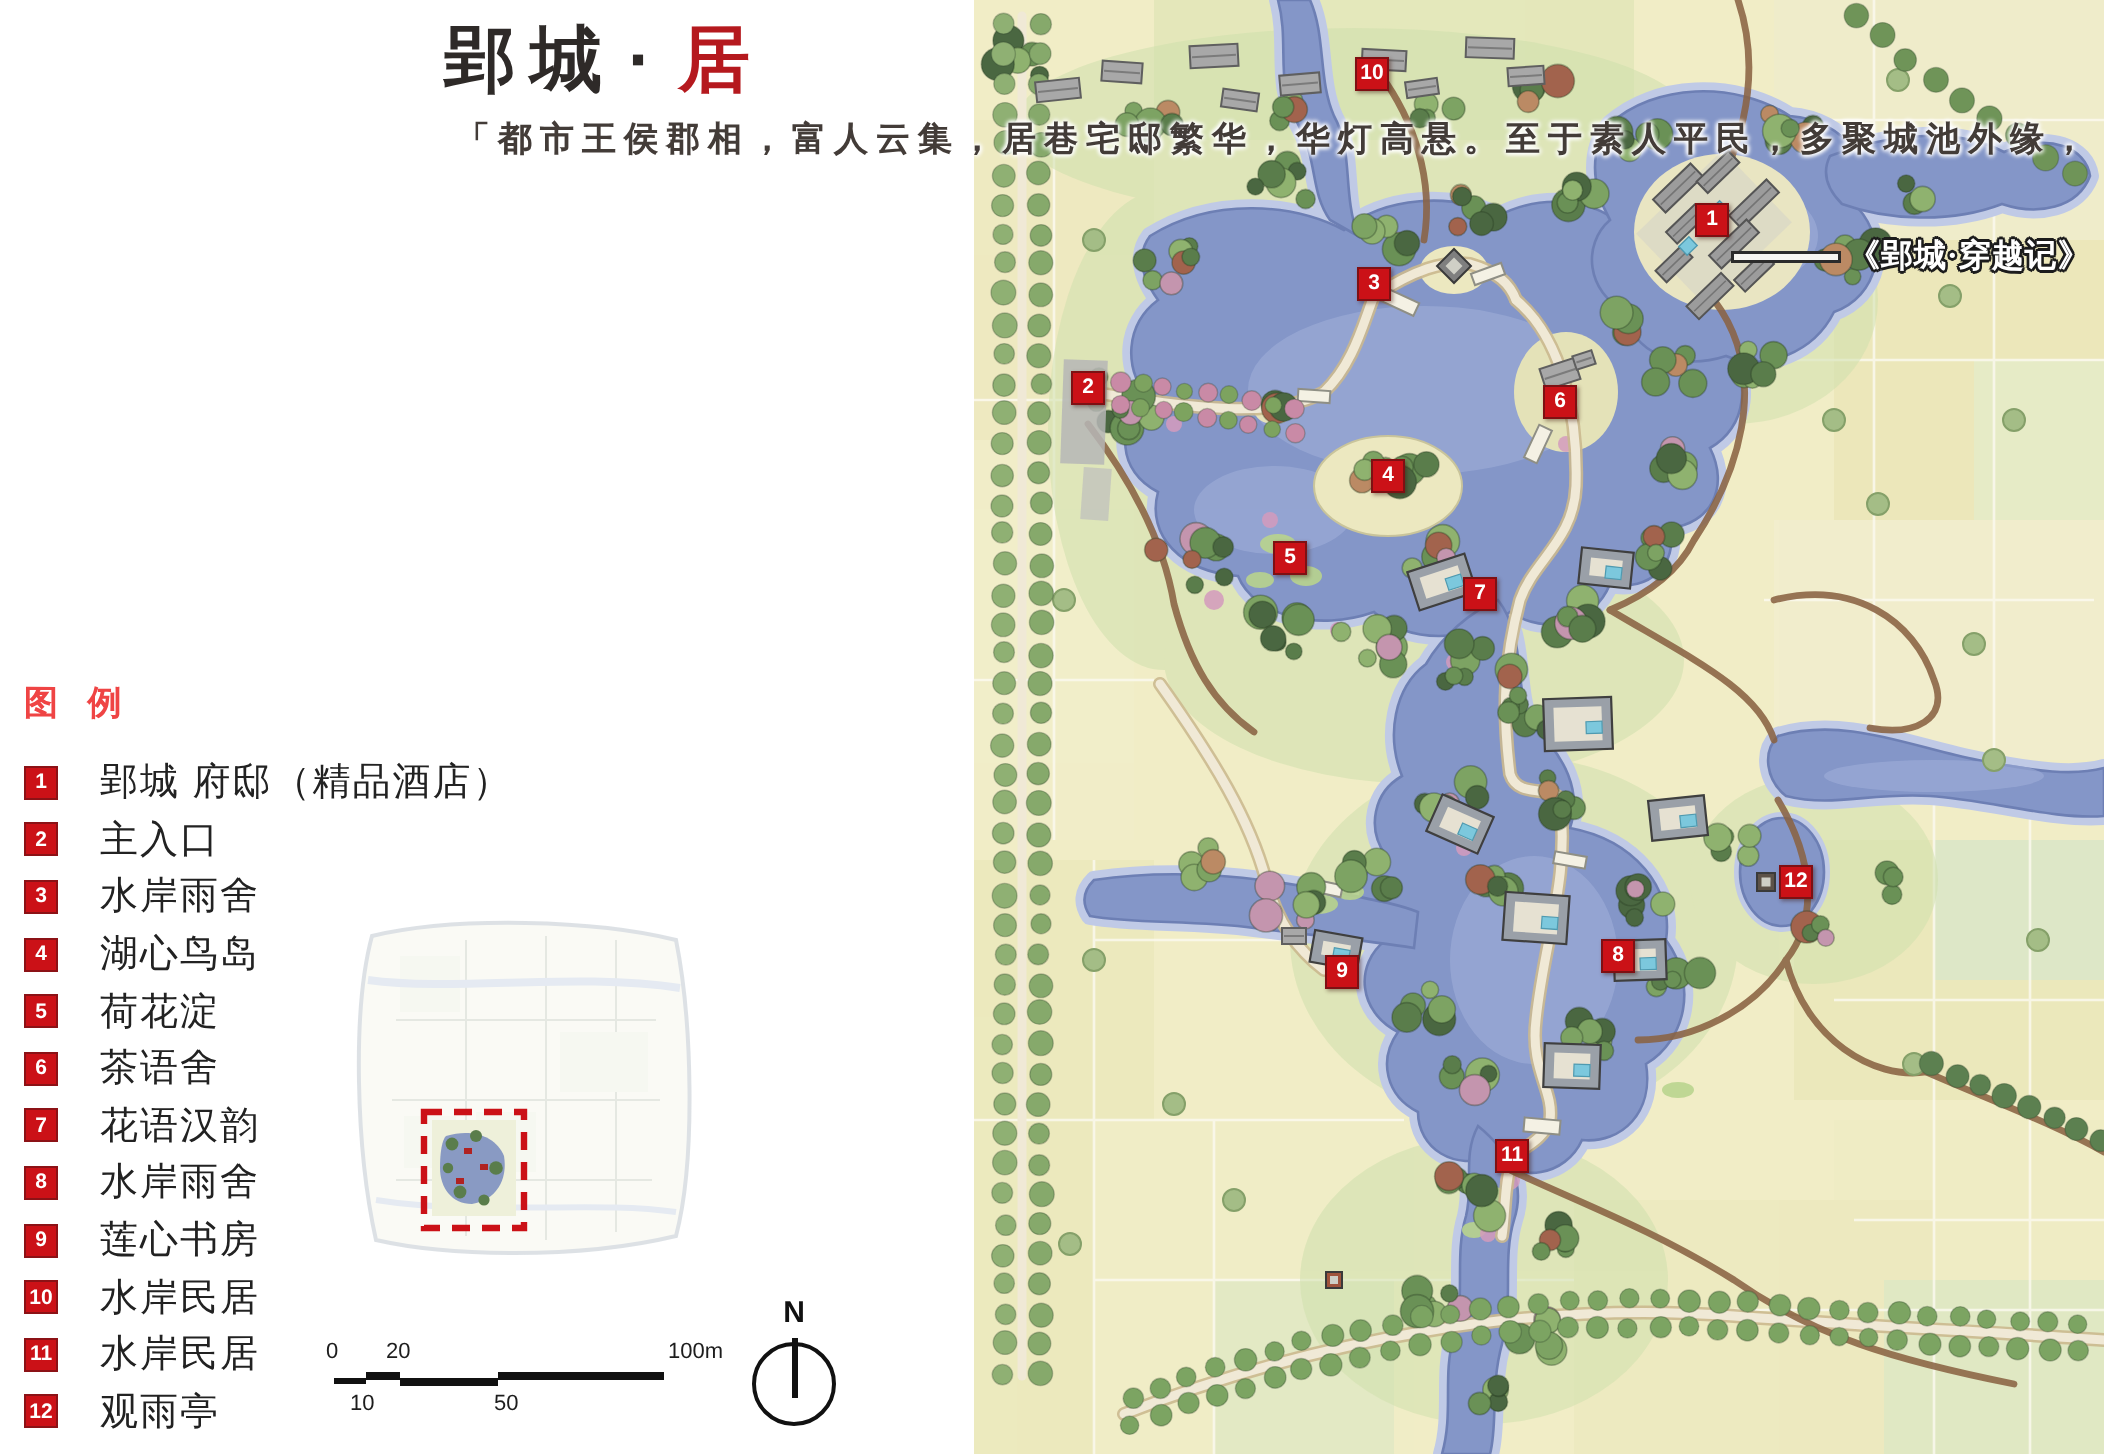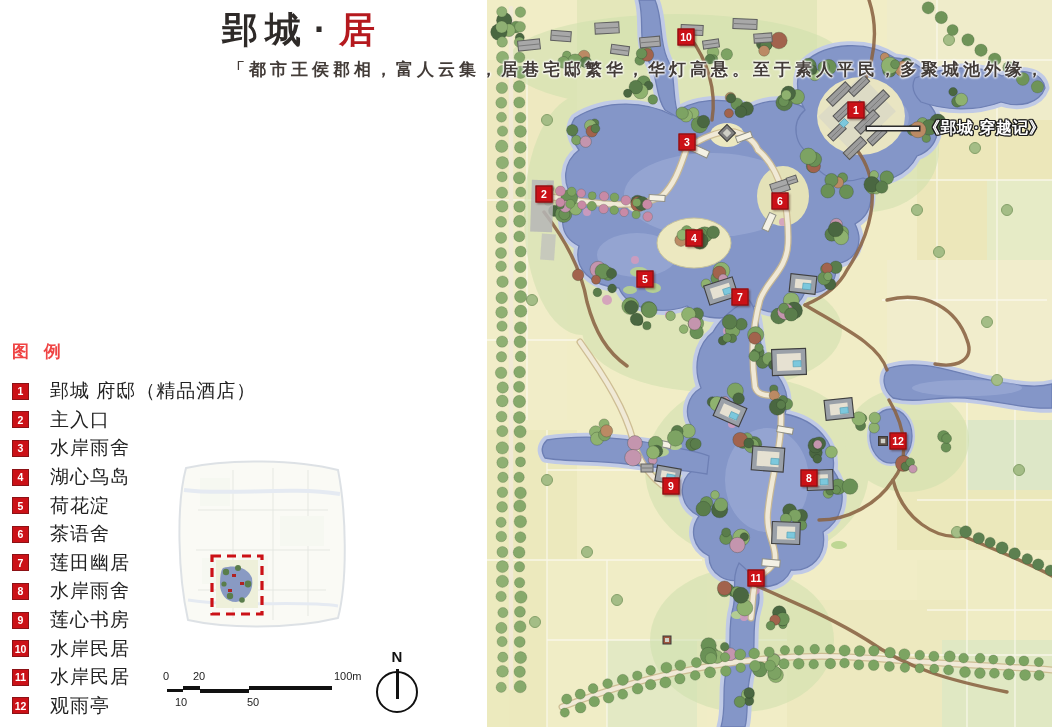--- a/index.html
+++ b/index.html
@@ -957,21 +957,21 @@
         <div class="legend-item">
           <div class="legend-num">5</div>
           <div class="legend-label">荷花淀</div>
         </div>
         <div class="legend-item">
           <div class="legend-num">6</div>
           <div class="legend-label">茶语舍</div>
         </div>
         <div class="legend-item">
           <div class="legend-num">7</div>
-          <div class="legend-label">莲田幽居</div>
+          <div class="legend-label">花语汉韵</div>
         </div>
         <div class="legend-item">
           <div class="legend-num">8</div>
           <div class="legend-label">水岸雨舍</div>
         </div>
         <div class="legend-item">
           <div class="legend-num">9</div>
           <div class="legend-label">莲心书房</div>
         </div>
         <div class="legend-item">

